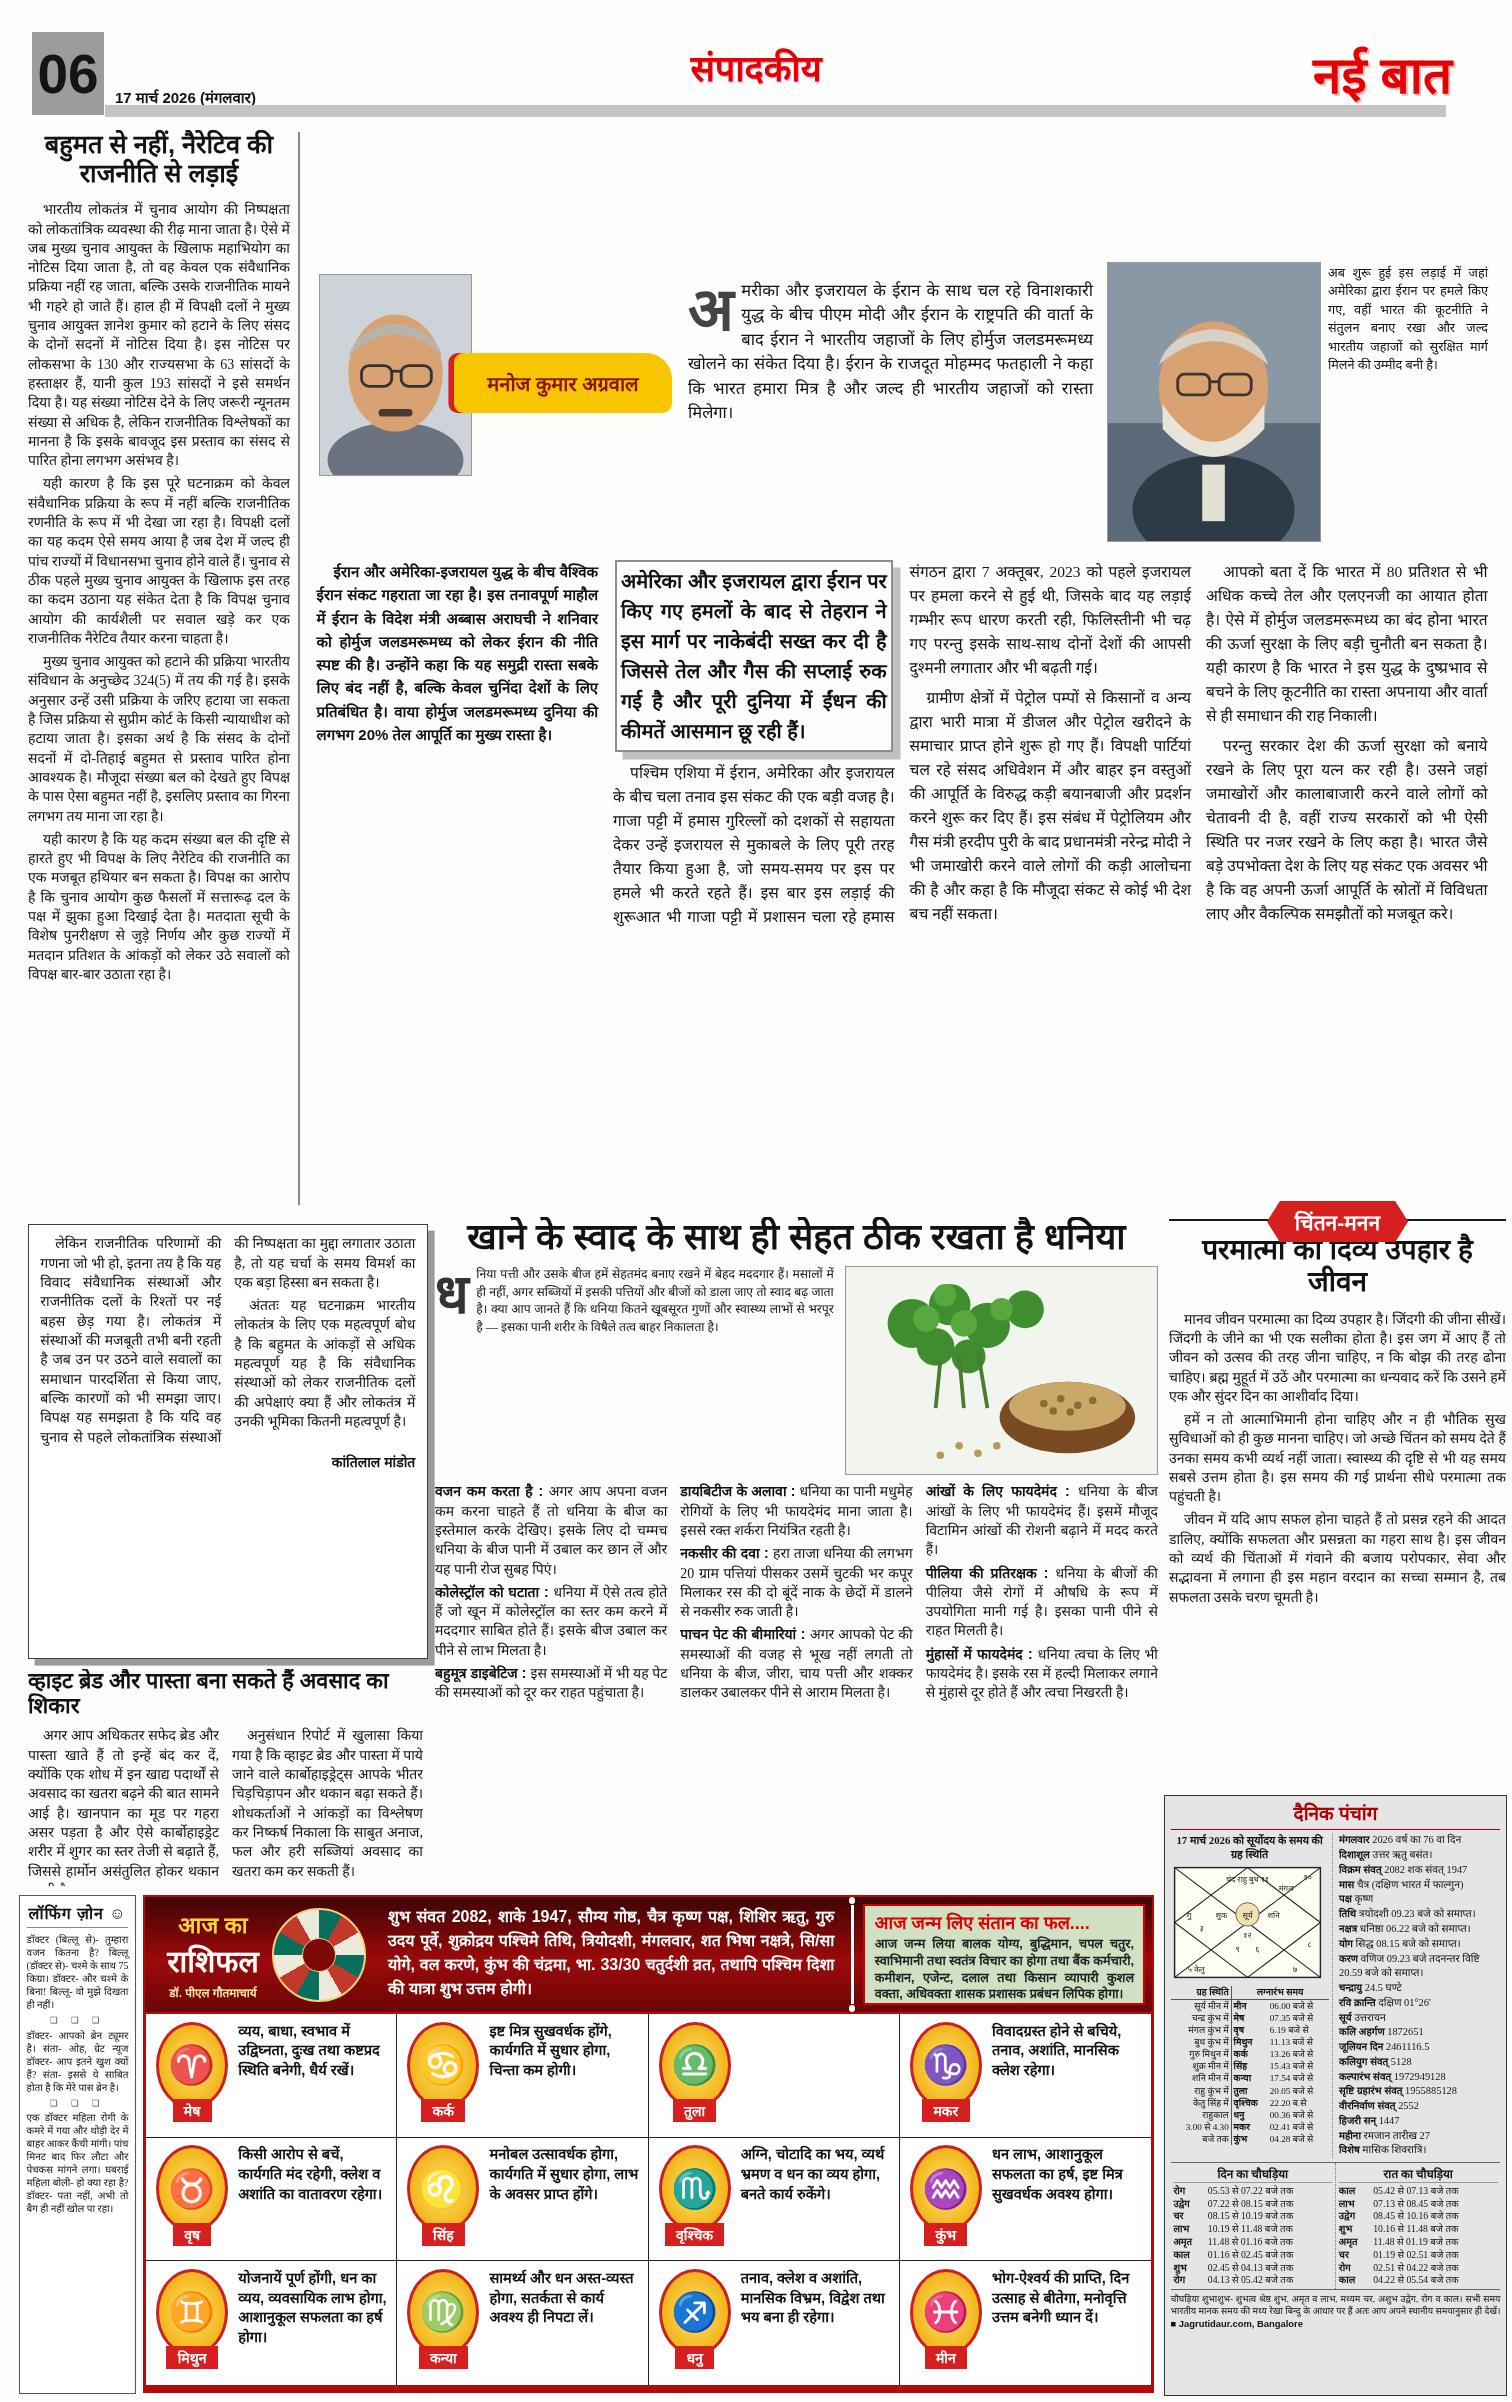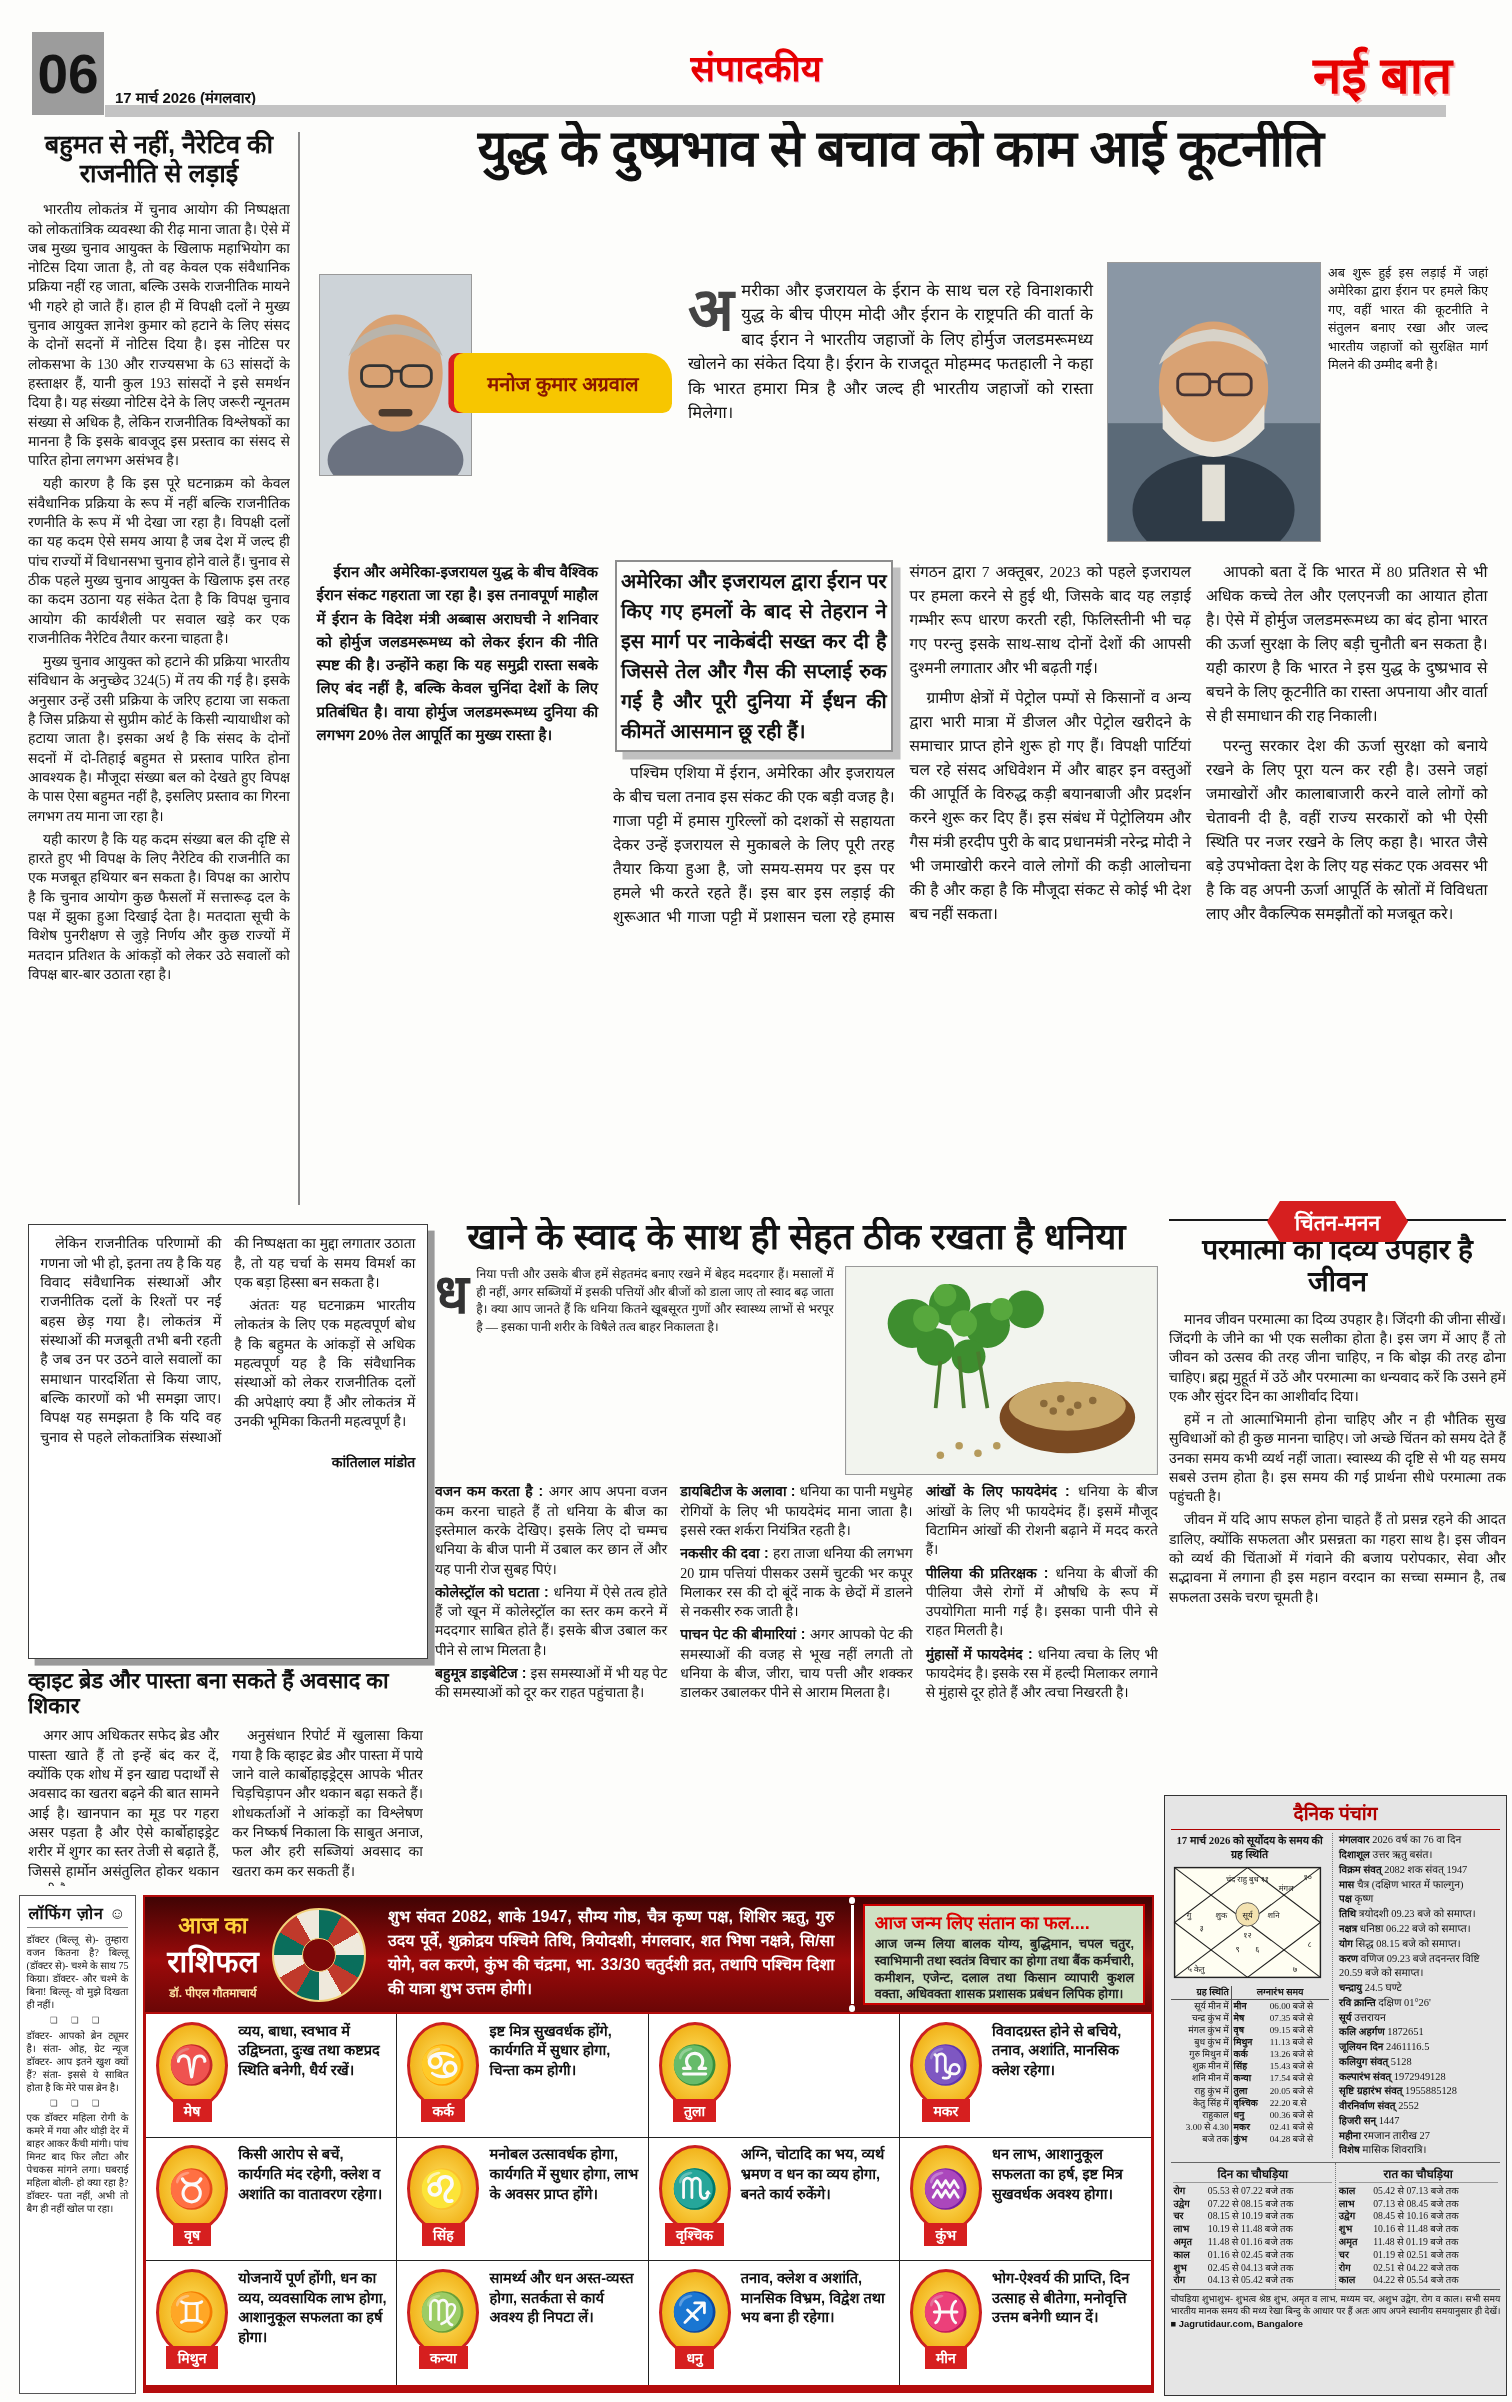--- a/index.html
+++ b/index.html
@@ -129,21 +129,20 @@
     <div>
         <p class="para">भारतीय लोकतंत्र में चुनाव आयोग की निष्पक्षता को लोकतांत्रिक व्यवस्था की रीढ़ माना जाता है। ऐसे में जब मुख्य चुनाव आयुक्त के खिलाफ महाभियोग का नोटिस दिया जाता है, तो वह केवल एक संवैधानिक प्रक्रिया नहीं रह जाता, बल्कि उसके राजनीतिक मायने भी गहरे हो जाते हैं। हाल ही में विपक्षी दलों ने मुख्य चुनाव आयुक्त ज्ञानेश कुमार को हटाने के लिए संसद के दोनों सदनों में नोटिस दिया है। इस नोटिस पर लोकसभा के 130 और राज्यसभा के 63 सांसदों के हस्ताक्षर हैं, यानी कुल 193 सांसदों ने इसे समर्थन दिया है। यह संख्या नोटिस देने के लिए जरूरी न्यूनतम संख्या से अधिक है, लेकिन राजनीतिक विश्लेषकों का मानना है कि इसके बावजूद इस प्रस्ताव का संसद से पारित होना लगभग असंभव है।</p>
         <p class="para">यही कारण है कि इस पूरे घटनाक्रम को केवल संवैधानिक प्रक्रिया के रूप में नहीं बल्कि राजनीतिक रणनीति के रूप में भी देखा जा रहा है। विपक्षी दलों का यह कदम ऐसे समय आया है जब देश में जल्द ही पांच राज्यों में विधानसभा चुनाव होने वाले हैं। चुनाव से ठीक पहले मुख्य चुनाव आयुक्त के खिलाफ इस तरह का कदम उठाना यह संकेत देता है कि विपक्ष चुनाव आयोग की कार्यशैली पर सवाल खड़े कर एक राजनीतिक नैरेटिव तैयार करना चाहता है।</p>
         <p class="para">मुख्य चुनाव आयुक्त को हटाने की प्रक्रिया भारतीय संविधान के अनुच्छेद 324(5) में तय की गई है। इसके अनुसार उन्हें उसी प्रक्रिया के जरिए हटाया जा सकता है जिस प्रक्रिया से सुप्रीम कोर्ट के किसी न्यायाधीश को हटाया जाता है। इसका अर्थ है कि संसद के दोनों सदनों में दो-तिहाई बहुमत से प्रस्ताव पारित होना आवश्यक है। मौजूदा संख्या बल को देखते हुए विपक्ष के पास ऐसा बहुमत नहीं है, इसलिए प्रस्ताव का गिरना लगभग तय माना जा रहा है।</p>
         <p class="para">यही कारण है कि यह कदम संख्या बल की दृष्टि से हारते हुए भी विपक्ष के लिए नैरेटिव की राजनीति का एक मजबूत हथियार बन सकता है। विपक्ष का आरोप है कि चुनाव आयोग कुछ फैसलों में सत्तारूढ़ दल के पक्ष में झुका हुआ दिखाई देता है। मतदाता सूची के विशेष पुनरीक्षण से जुड़े निर्णय और कुछ राज्यों में मतदान प्रतिशत के आंकड़ों को लेकर उठे सवालों को विपक्ष बार-बार उठाता रहा है।</p>
       </div>
   </div>
   <div class="abs vrule" style="left:298px;top:132px;height:1073px;"></div>
 
   <div class="abs" style="left:311px;top:121px;width:1179px;height:1085px;overflow:hidden;">
-    <h1 class="ed-head">युद्ध के दुष्प्रभाव से बचाव को काम आई कूटनीति</h1>
 
     <div class="abs photo-frame" style="left:7.5px;top:153px;width:151px;height:200px;">
       <svg width="151" height="200" viewBox="0 0 160 212">
         <rect width="160" height="212" fill="#cdd3d8"></rect>
         <ellipse cx="80" cy="196" rx="72" ry="40" fill="#6b7280"></ellipse>
         <ellipse cx="80" cy="104" rx="50" ry="62" fill="#d9a273"></ellipse>
         <path d="M30 86 Q80 40 130 86 Q120 56 80 52 Q40 56 30 86" fill="#b9b4ab"></path>
         <rect x="44" y="96" width="32" height="22" rx="8" fill="none" stroke="#333" stroke-width="3"></rect>
         <rect x="86" y="96" width="32" height="22" rx="8" fill="none" stroke="#333" stroke-width="3"></rect>
         <line x1="76" y1="102" x2="86" y2="102" stroke="#333" stroke-width="3"></line>
@@ -436,21 +435,21 @@
                 <td>06.00 बजे से</td>
               </tr>
               <tr>
                 <td class="gl-g">चन्द्र कुंभ में</td>
                 <td><b>मेष</b></td>
                 <td>07.35 बजे से</td>
               </tr>
               <tr>
                 <td class="gl-g">मंगल कुंभ में</td>
                 <td><b>वृष</b></td>
-                <td>09.15 बजे से</td>
+                <td>6.19 बजे से</td>
               </tr>
               <tr>
                 <td class="gl-g">बुध कुंभ में</td>
                 <td><b>मिथुन</b></td>
                 <td>11.13 बजे से</td>
               </tr>
               <tr>
                 <td class="gl-g">गुरु मिथुन में</td>
                 <td><b>कर्क</b></td>
                 <td>13.26 बजे से</td>

